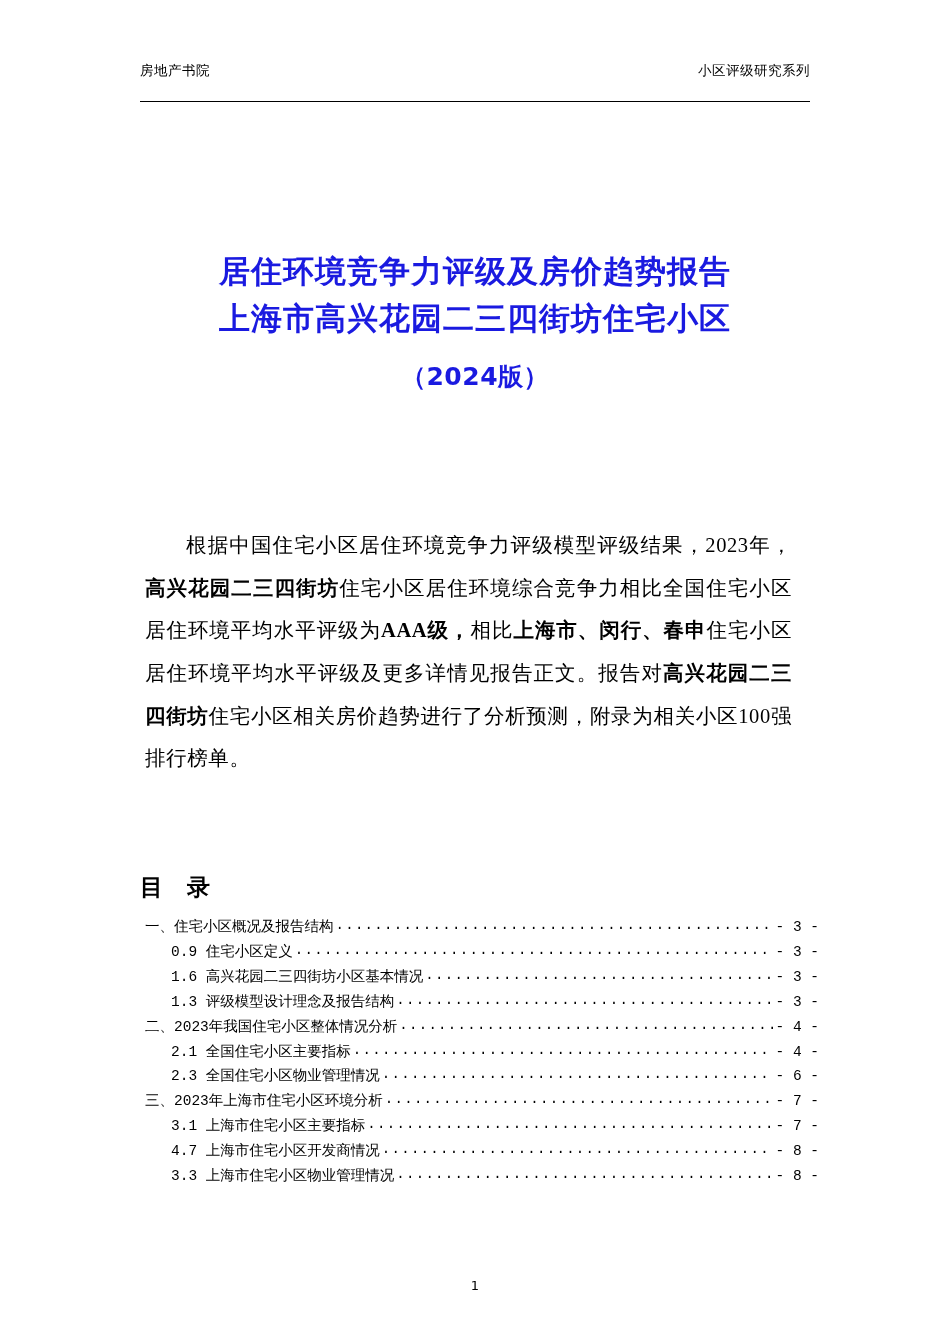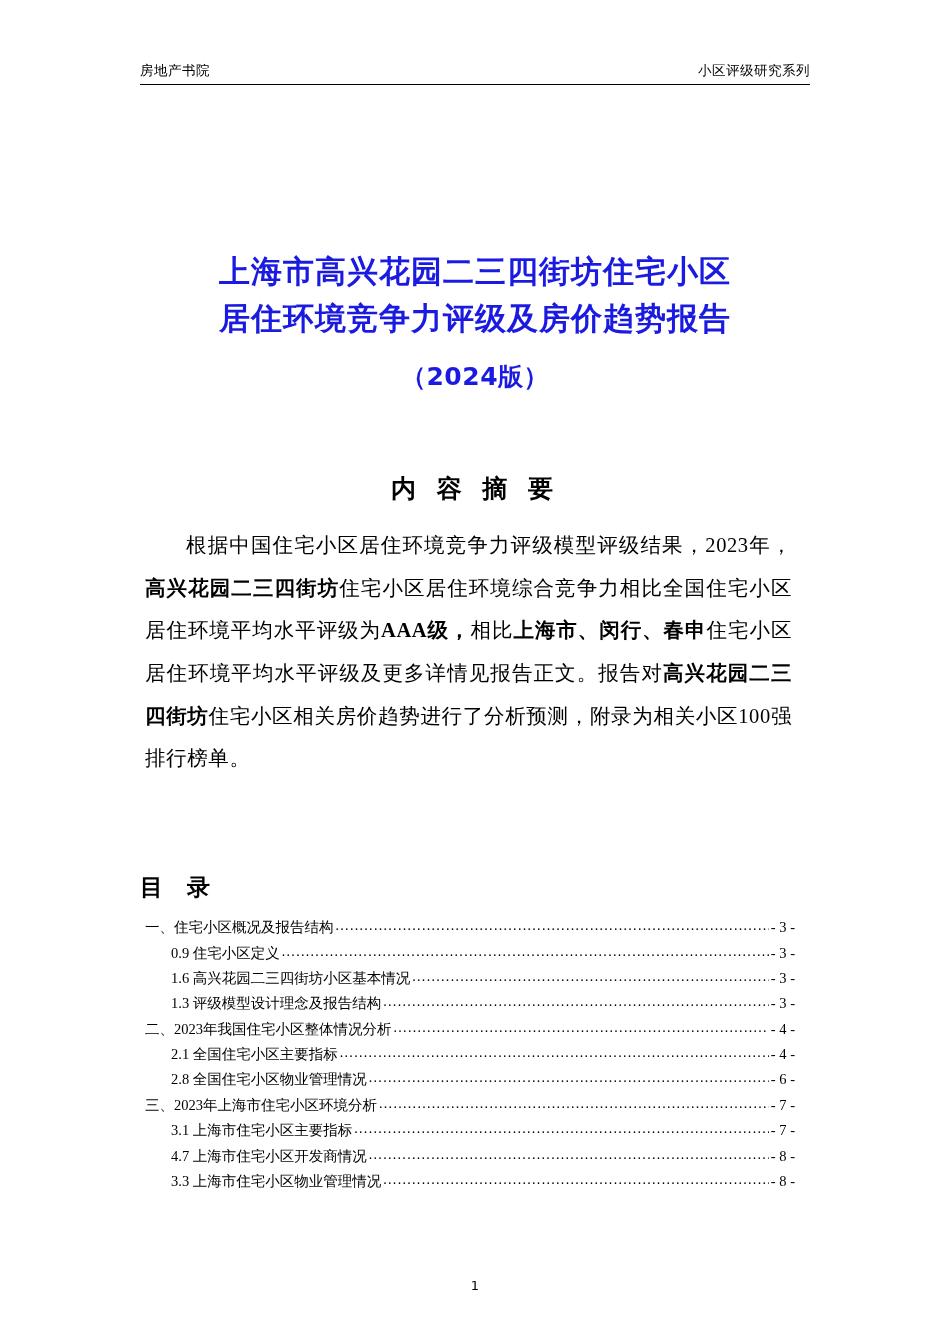--- a/index.html
+++ b/index.html
@@ -27,21 +27,21 @@
     position: absolute;
     left: 140px;
     right: 140px;
     top: 62px;
     display: flex;
     justify-content: space-between;
     align-items: flex-end;
     font-family: "DejaVu Sans", sans-serif;
     font-size: 13.5px;
     color: #000;
-    padding-bottom: 4px;
+    padding-bottom: 21px;
     border-bottom: 1.1px solid #000;
   }
   .header-left { letter-spacing: 0.5px; }
   .header-right { letter-spacing: 0.5px; }
 
   
   .doc-label {
     position: absolute;
     left: 145px;
     top: 133px;
@@ -105,23 +105,23 @@
     top: 872px;
     text-align: left;
     font-family: "DejaVu Sans", sans-serif;
     font-weight: bold;
     font-size: 23px;
     letter-spacing: 8px;
   }
   .toc {
     position: absolute;
     left: 145px;
-    right: 155px;
+    right: 131px;
     top: 915px;
-    font-family: Liberation Serif, serif;
+    font-family: Liberation Mono, monospace;
     font-size: 14.5px;
   }
   .toc-item {
     display: flex;
     align-items: baseline;
     white-space: nowrap;
     line-height: 1.0;
     padding: 5.2px 0 5.2px 0;
     color: #000;
   }
@@ -159,26 +159,25 @@
 
 <div class="page">
 
   <div class="header">
     <span class="header-left">房地产书院</span>
     <span class="header-right">小区评级研究系列</span>
   </div>
 
 
   <div class="title-block">
+    <div class="title-line">居住环境竞争力评级及房价趋势报告</div>
     <div class="title-line">上海市高兴花园二三四街坊住宅小区</div>
-    <div class="title-line">居住环境竞争力评级及房价趋势报告</div>
     <div class="title-version">（2024版）</div>
   </div>
 
-  <div class="abstract-heading">内 容 摘 要</div>
   <div class="abstract-body"><span>根据中国住宅小区居住环境竞争力评级模型评级结果，2023年，</span><b>高兴花园二三四街坊</b><span>住宅小区居住环境综合竞争力相比全国住宅小区居住环境平均水平评级为</span><b>AAA级，</b><span>相比</span><b>上海市、闵行、春申</b><span>住宅小区居住环境平均水平评级及更多详情见报告正文。报告对</span><b>高兴花园二三四街坊</b><span>住宅小区相关房价趋势进行了分析预测，附录为相关小区100强排行榜单。</span></div>
 
   <div class="toc-heading">目 录</div>
   <div class="toc">
       <div class="toc-item lvl1">
         <span class="toc-label">一、住宅小区概况及报告结构</span>
         <span class="toc-dots"></span>
         <span class="toc-page">- 3 -</span>
       </div>
       <div class="toc-item lvl2">
@@ -200,21 +199,21 @@
         <span class="toc-label">二、2023年我国住宅小区整体情况分析</span>
         <span class="toc-dots"></span>
         <span class="toc-page">- 4 -</span>
       </div>
       <div class="toc-item lvl2">
         <span class="toc-label">2.1 全国住宅小区主要指标</span>
         <span class="toc-dots"></span>
         <span class="toc-page">- 4 -</span>
       </div>
       <div class="toc-item lvl2">
-        <span class="toc-label">2.8 全国住宅小区物业管理情况</span>
+        <span class="toc-label">2.3 全国住宅小区物业管理情况</span>
         <span class="toc-dots"></span>
         <span class="toc-page">- 6 -</span>
       </div>
       <div class="toc-item lvl1">
         <span class="toc-label">三、2023年上海市住宅小区环境分析</span>
         <span class="toc-dots"></span>
         <span class="toc-page">- 7 -</span>
       </div>
       <div class="toc-item lvl2">
         <span class="toc-label">3.1 上海市住宅小区主要指标</span>

